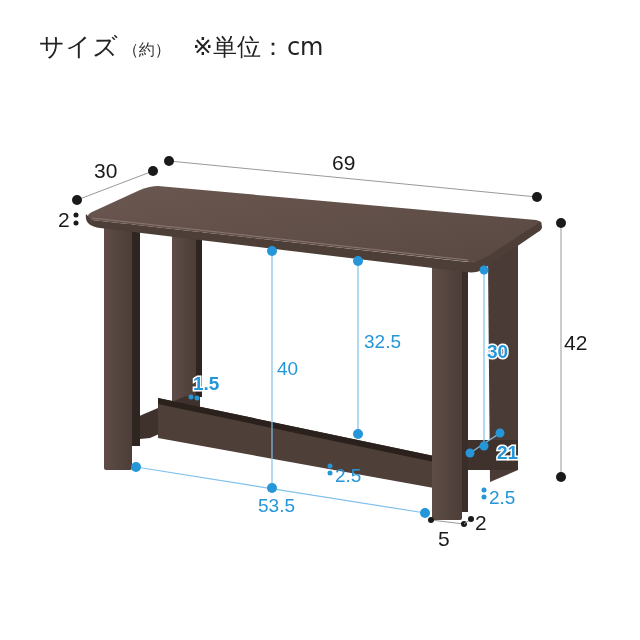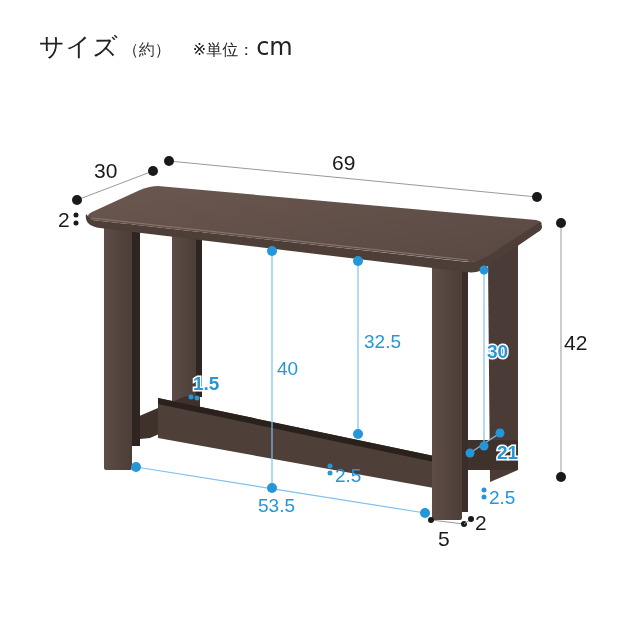--- a/index.html
+++ b/index.html
@@ -2,21 +2,21 @@
 <html><head>
 <meta charset="utf-8">
 <style>
   html, body { margin: 0; padding: 0; background: #ffffff; }
   body { width: 640px; height: 640px; position: relative; overflow: hidden;
          font-family: "DejaVu Sans", "Liberation Sans", sans-serif; }
   .title-row { position: absolute; left: 22px; top: 30px; display: flex; align-items: baseline;
                color: #222; white-space: nowrap; margin-left: 17px; }
   .title-main { font-size: 25px; letter-spacing: 1px; }
   .title-approx { font-size: 16px; margin-left: 4px; color: #333; }
-  .title-unit { font-size: 16px; margin-left: 22px; color: #222; }
+  .title-unit { font-size: 24px; margin-left: 22px; color: #222; }
   .title-cm { font-size: 24px; margin-left: 2px; text-align: right; }
   svg.diagram { position: absolute; left: 0; top: 0; }
   .dim-black { font-family: "Liberation Sans", sans-serif; font-size: 21px; fill: #1a1a1a; }
   .dim-blue  { font-family: "Liberation Sans", sans-serif; font-size: 19px; fill: #2596d8; }
   .dim-blue-outline { font-family: "Liberation Sans", sans-serif; font-size: 19px; font-weight: bold;
                       fill: #2596d8; stroke: #ffffff; stroke-width: 3px; paint-order: stroke; }
 </style>
 </head>
 <body>
 

